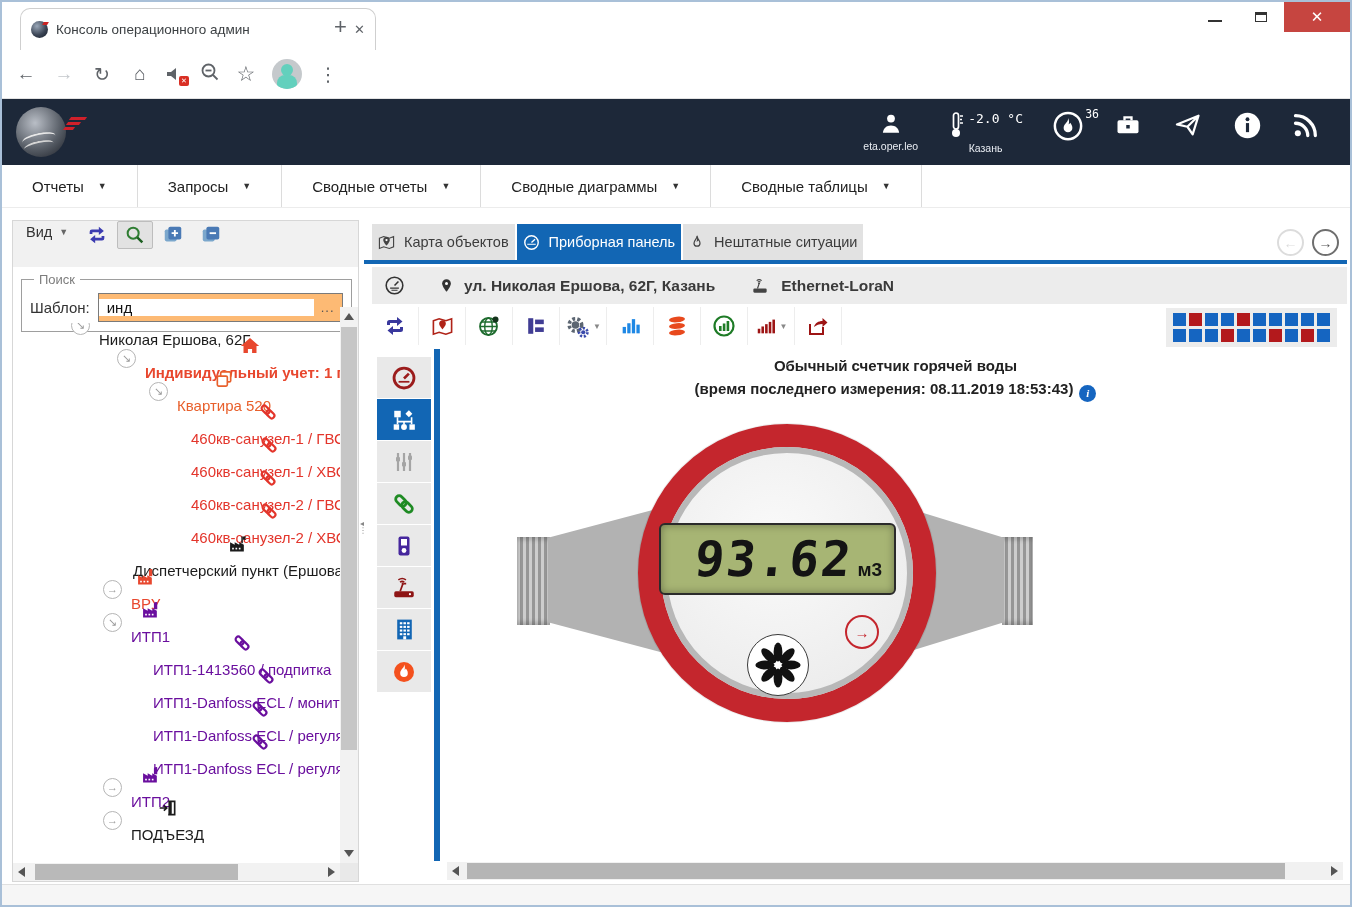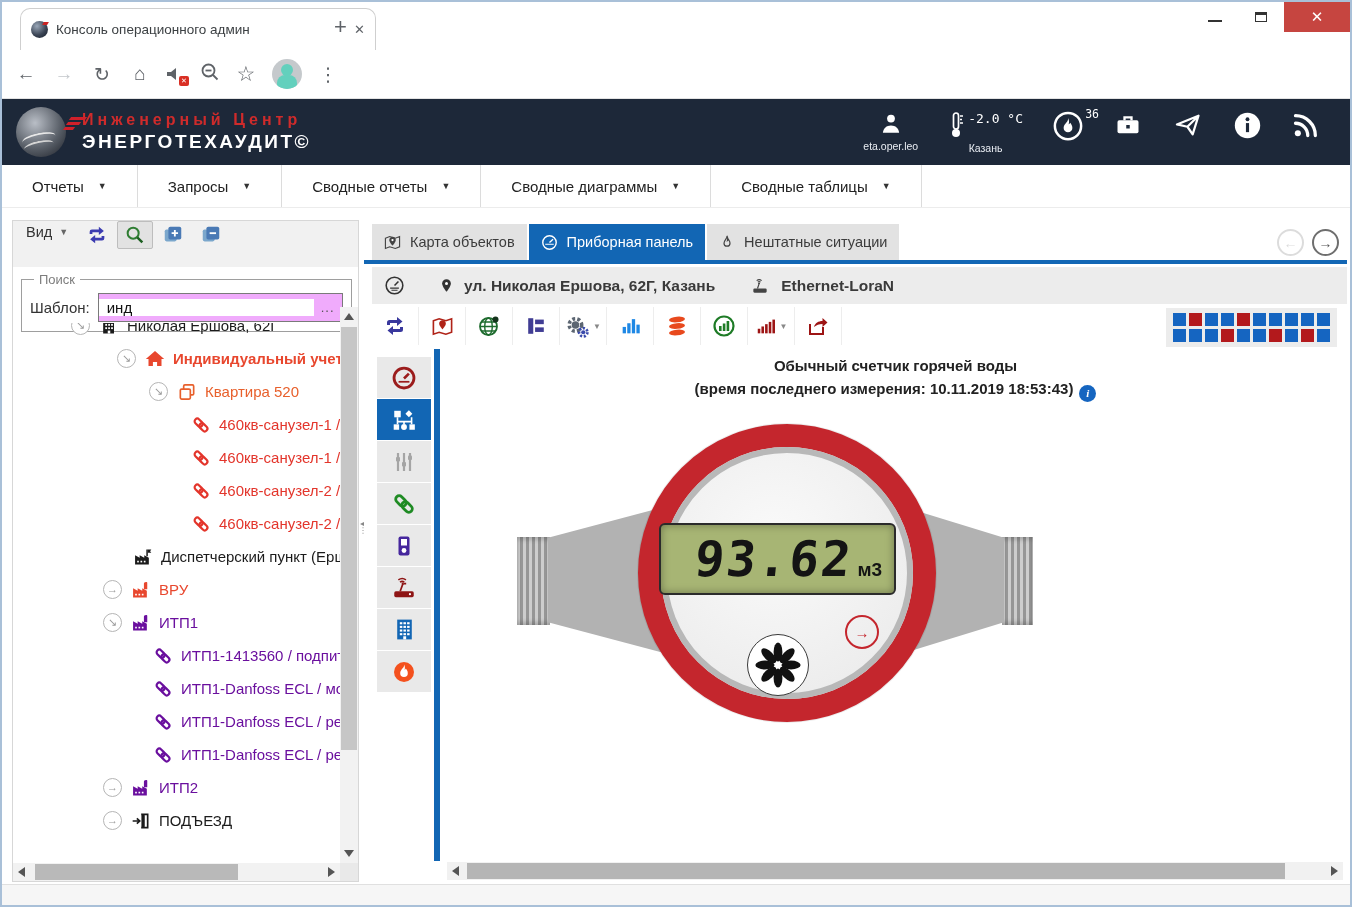--- a/index.html
+++ b/index.html
@@ -65,28 +65,28 @@
   #sidebar{position:absolute;left:10px;top:218px;width:347px;height:662px;background:#fff;border:1px solid #d7d7d7;}
   .sb-toolbar{height:46px;background:#f1f1f1;display:flex;align-items:flex-start;padding:0 4px;gap:2px;}
   .sb-view{display:flex;align-items:center;gap:7px;font-size:14.5px;color:#333;padding:3px 9px;}
   .sb-view .caret{font-size:9px;color:#666;}
   .sb-btn{width:36px;height:28px;display:flex;align-items:center;justify-content:center;border-radius:2px;}
   .sb-btn.pressed{background:#e2e2e2;border:1px solid #bdbdbd;}
   fieldset.search{margin:5px 8px 4px 8px;border:1px solid #9e9e9e;padding:6px 8px 9px 8px;}
   fieldset.search legend{font-size:13px;color:#7d7d7d;padding:0 5px;margin-left:4px;}
   .srow{display:flex;align-items:center;gap:8px;}
   .srow label{font-size:15px;color:#333;white-space:nowrap;}
-  .inputwrap{flex:1;height:29px;border:1px solid #7a7a7a;display:flex;align-items:center;background:#f0abfc;}
+  .inputwrap{flex:1;height:29px;border:1px solid #7a7a7a;display:flex;align-items:center;background:#fdba74;}
   .inputwrap input{flex:1;border:none;outline:none;font-size:15px;padding:0 8px;color:#111;min-width:0;}
   .inputwrap .dots{font-size:13px;color:#555;padding:0 7px;letter-spacing:1px;}
   #tree{position:absolute;left:0;top:102px;right:18px;bottom:18px;overflow:hidden;}
   .trow{height:33px;display:flex;align-items:center;white-space:nowrap;font-size:15px;color:#3a3a3a;}
   .trow.clipped{margin-top:-14px;}
   .trow .expander{width:19px;height:19px;border:1.5px solid #b5b5b5;border-radius:50%;color:#9a9a9a;font-size:11px;line-height:17px;text-align:center;margin-right:7px;flex:none;background:#fff;}
-  .tcontent{display:flex;align-items:center;gap:8px;padding:3px 6px 3px 2px;}
+  .tcontent{display:flex;align-items:center;gap:8px;padding:3px 6px 3px 2px;flex-direction:column;}
   .tlabel.bld{font-weight:bold;}
   .ticon{width:20px;height:20px;flex:none;display:block;}
   .c-black{color:#1b1b1b;}
   .c-red{color:#e3352b;}
   .c-redorange{color:#e8472e;}
   .c-orange{color:#e8602c;}
   .c-purple{color:#6a0f9e;}
   .vscroll{position:absolute;top:86px;right:0;width:18px;bottom:18px;background:#f2f2f2;}
   .vscroll .thumb{position:absolute;left:1px;right:1px;top:20px;height:76%;background:#c6c6c6;}
   .arr{position:absolute;width:0;height:0;}
@@ -96,21 +96,21 @@
   .tri-up{border-left:5px solid transparent;border-right:5px solid transparent;border-bottom:7px solid #555;}
   .tri-dn{border-left:5px solid transparent;border-right:5px solid transparent;border-top:7px solid #555;}
   .tri-lf{border-top:5px solid transparent;border-bottom:5px solid transparent;border-right:7px solid #555;}
   .tri-rt{border-top:5px solid transparent;border-bottom:5px solid transparent;border-left:7px solid #555;}
   #splitter{position:absolute;left:357px;top:218px;width:6px;height:662px;}
   #splitter .handle{position:absolute;top:300px;left:0;width:6px;color:#888;font-size:8px;line-height:7px;text-align:center;}
 
   
   #panel{position:absolute;left:362px;top:222px;width:983px;height:662px;background:#fff;}
   #tabbar{position:absolute;left:8px;top:0;width:900px;height:36px;display:flex;gap:2px;overflow:hidden;}
-  .tab{height:36px;display:flex;align-items:center;gap:9px;padding:0 12px;background:#e2e2e2;color:#3c3c3c;font-size:14.5px;white-space:nowrap;flex:none;}
+  .tab{height:36px;display:flex;align-items:center;gap:9px;padding:0 6px;background:#e2e2e2;color:#3c3c3c;font-size:14.5px;white-space:nowrap;flex:none;}
   .tab.active{background:#1266b4;color:#fff;}
   .tab svg{flex:none;}
   .tabscroll{position:absolute;top:5px;right:8px;display:flex;gap:8px;}
   .circbtn{width:27px;height:27px;border-radius:50%;border:2.5px solid #6e6e6e;color:#555;display:flex;align-items:center;justify-content:center;font-size:14px;background:#fff;}
   .circbtn.dis{border-color:#dcdcdc;color:#dcdcdc;}
   #blueline{position:absolute;left:0;top:36px;width:100%;height:4px;background:#1266b4;}
   #devbar{position:absolute;left:8px;top:43px;right:0;height:37px;background:#ececec;display:flex;align-items:center;gap:10px;padding:0 12px;font-size:15.5px;font-weight:bold;color:#3a3a3a;white-space:nowrap;overflow:hidden;}
   #devbar svg{flex:none;}
   #devbar .sep{width:14px;}
   #toolbar{position:absolute;left:8px;top:83px;right:0;height:38px;background:#fff;display:flex;align-items:stretch;}
@@ -198,24 +198,20 @@
   </div>
 
   <div id="appheader">
     <div class="logoball">
         <span class="redstreaks">
           <i></i>
           <i></i>
           <i></i>
         </span>
       </div>
-    <div class="brand">
-      <div class="l1">Инженерный Центр</div>
-      <div class="l2">ЭНЕРГОТЕХАУДИТ©</div>
-    </div>
     <div class="hdr-right">
       <div class="hitem">
         <svg width="28" height="26" viewBox="0 0 24 24">
             <circle cx="12" cy="7" r="3.6" fill="#fff"></circle>
             <path d="M4.5 20c.4-4.2 3.4-6.7 7.5-6.7s7.1 2.5 7.5 6.7z" fill="#fff"></path>
           </svg>
         <span class="cap">eta.oper.leo</span>
       </div>
       <div class="hitem">
         <div class="temp-wrap">
@@ -836,21 +832,21 @@
         <svg width="24" height="24" viewBox="0 0 24 24">
             <circle cx="12" cy="12" r="10" fill="#f4511e"></circle>
             <path d="M12 4.5c.8 3.2-3.8 4.8-3.8 8.7a3.8 3.8 0 0 0 7.6 0c0-2.2-1.1-3.4-1.9-4.6-.5 1-1.4 1.3-1.4 1.3.8-2 .4-3.9-.5-5.4z" fill="#fff"></path>
           </svg>
       </div>
     </div>
     <div id="bluevert"></div>
 
     <div id="ptitle">
       <div>Обычный счетчик горячей воды</div>
-      <div><span>(время последнего измерения: 10.11.2019 18:53:43)</span><span class="infoico">i</span></div>
+      <div><span>(время последнего измерения: 08.11.2019 18:53:43)</span><span class="infoico">i</span></div>
     </div>
 
     <div id="meter">
       <div class="thread lt"></div>
       <div class="taper lt"></div>
       <div class="thread rt"></div>
       <div class="taper rt"></div>
       <div id="ring">
         <div class="grayring"></div>
       </div>

